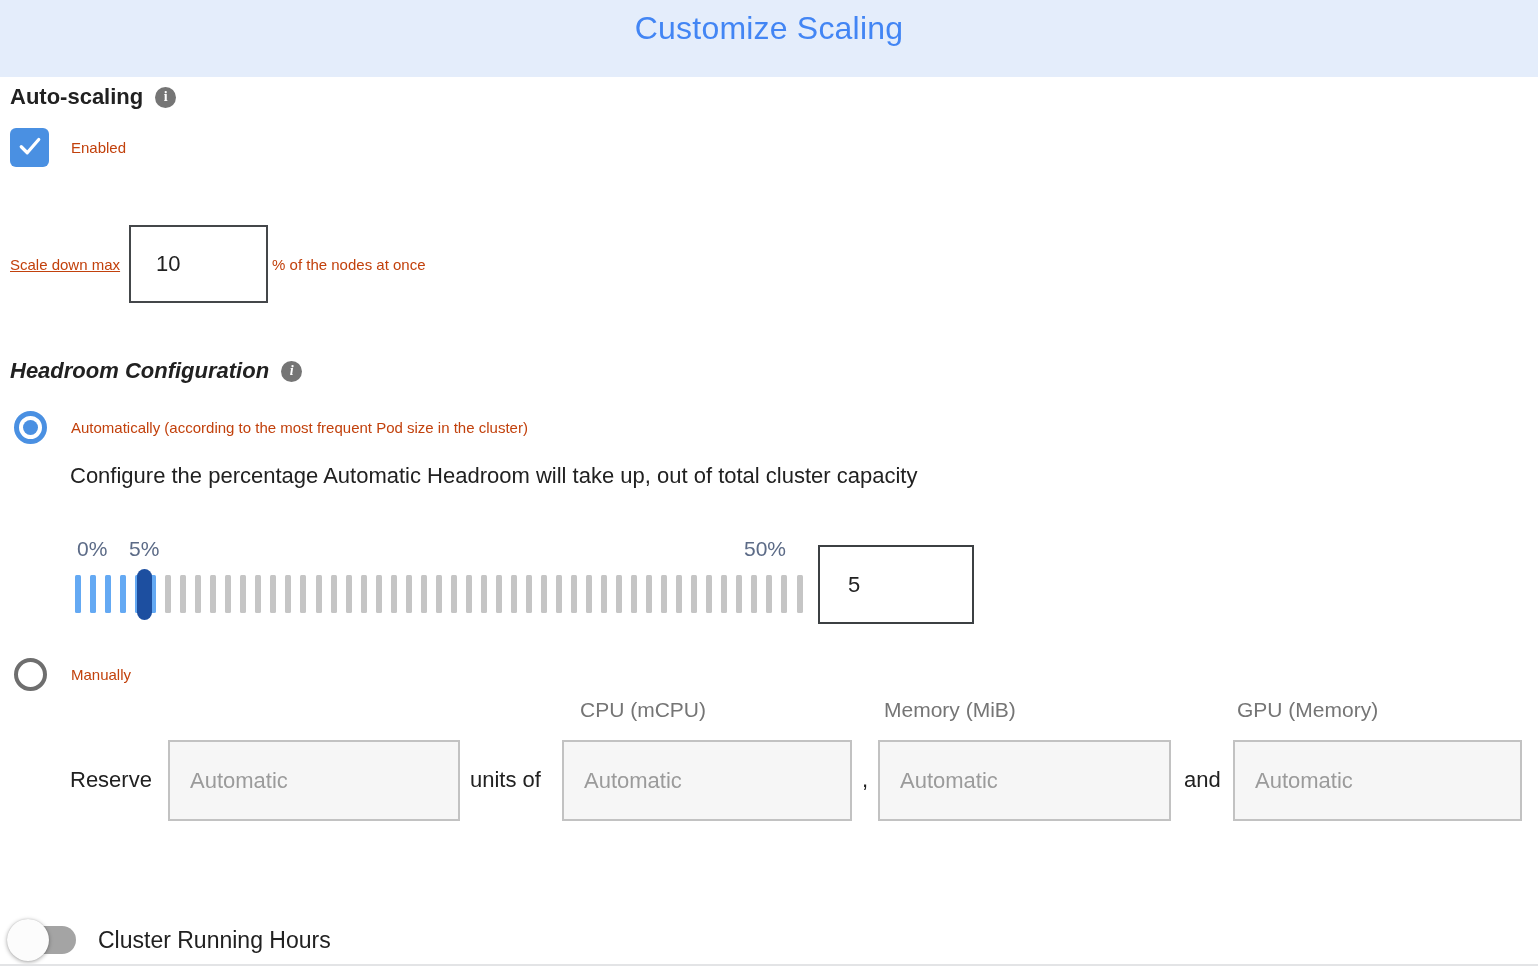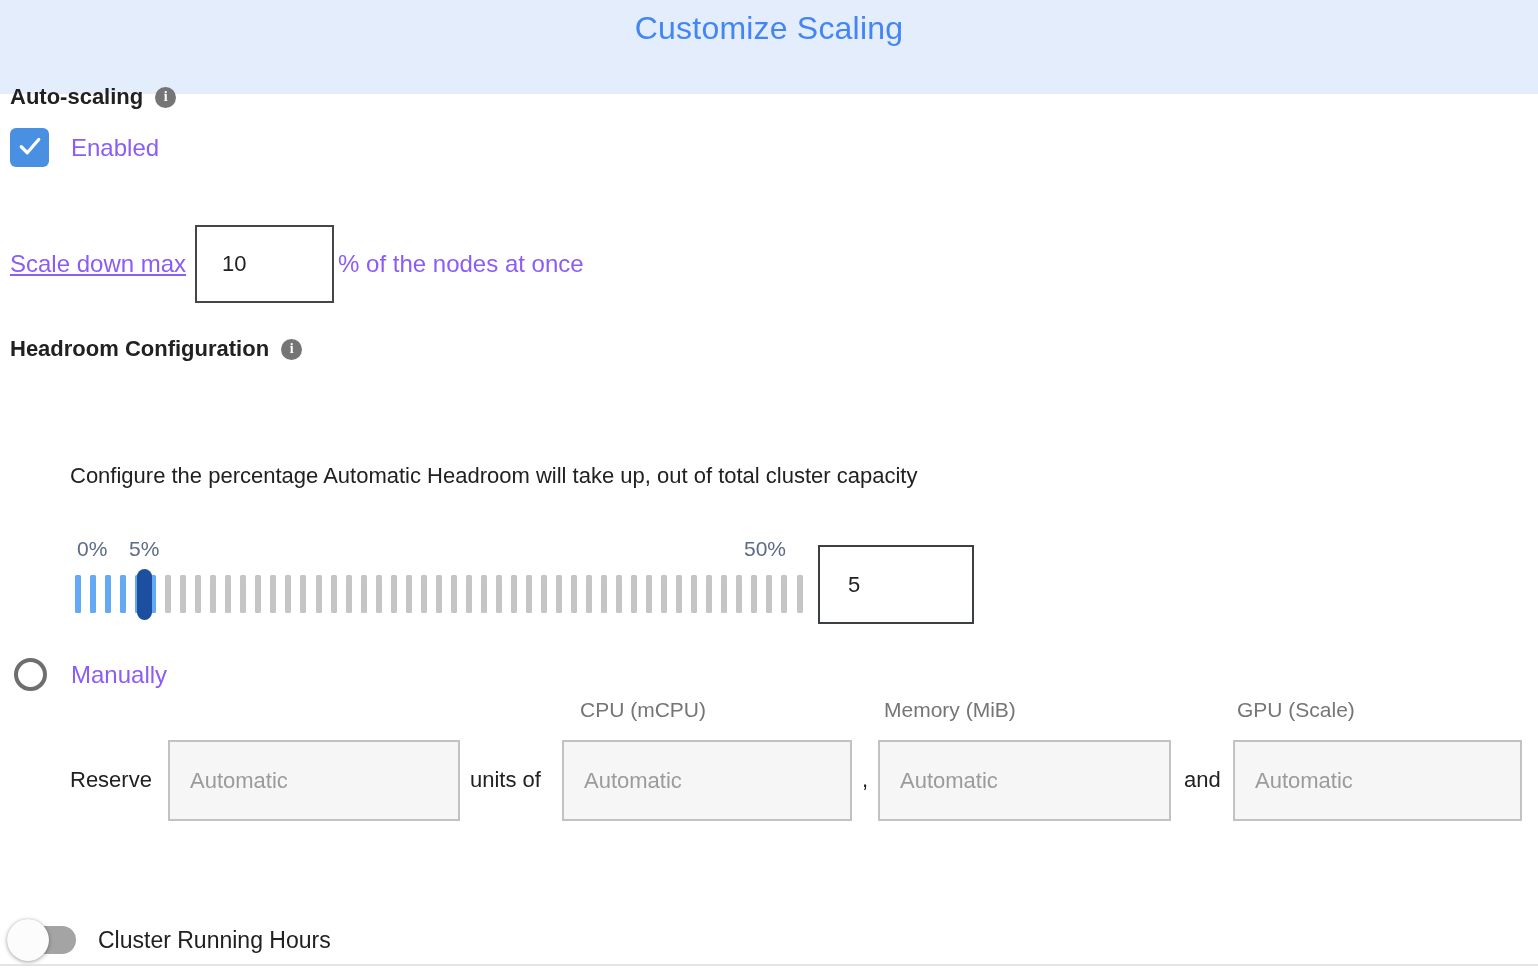--- a/index.html
+++ b/index.html
@@ -13,21 +13,21 @@
     width: 1538px;
     height: 970px;
     background: #ffffff;
     overflow: hidden;
   }
 
   
   .header {
     position: absolute;
     top: 0; left: 0; right: 0;
-    height: 94px;
+    height: 77px;
     background: #e4edfb;
     display: flex;
     justify-content: center;
     align-items: flex-start;
     padding-top: 10px;
   }
   .title {
     color: #4285f4;
     font-size: 32px;
     font-weight: 400;
@@ -39,21 +39,21 @@
     position: absolute;
     left: 10px;
     display: flex;
     align-items: center;
     gap: 12px;
     font-size: 22px;
     font-weight: 700;
     color: #212121;
   }
   .auto-label { top: 84px; }
-  .headroom-label { top: 336px; }
+  .headroom-label { top: 358px; font-style: italic; }
   .info-icon {
     width: 21px; height: 21px;
     border-radius: 50%;
     background: #757575;
     color: #ffffff;
     font-size: 14px;
     font-weight: 700;
     display: inline-flex;
     align-items: center;
     justify-content: center;
@@ -71,21 +71,21 @@
   }
   .checkbox {
     width: 39px; height: 39px;
     background: #4a90e2;
     border-radius: 6px;
     display: flex;
     align-items: center;
     justify-content: center;
     cursor: pointer;
   }
-  .plain-text { font-size: 24px; color: #8b5cf6; }
+  .plain-text { font-size: 15px; color: #c2410c; }
 
   
   .scaledown-row {
     position: absolute;
     left: 10px; top: 225px;
     height: 78px;
     display: flex;
     align-items: center;
   }
   .scaledown-row .pre { margin-right: 9px; text-decoration: underline; }
@@ -303,20 +303,26 @@
     <span class="plain-text pre">Scale down max</span>
     <input class="num-input" type="text" value="10" style="">
     <span class="plain-text post">% of the nodes at once</span>
   </div>
 
   <div class="section-label headroom-label">
     <span>Headroom Configuration</span>
     <span class="info-icon">i</span>
   </div>
 
+  <div class="radio-row radio-auto">
+    <div class="radio selected">
+      <div class="dot"></div>
+    </div>
+    <span class="plain-text">Automatically (according to the most frequent Pod size in the cluster)</span>
+  </div>
 
   <div class="headroom-desc">Configure the percentage Automatic Headroom will take up, out of total cluster capacity</div>
 
   <div class="slider-label min">0%</div>
   <div class="slider-label cur">5%</div>
   <div class="slider-label max">50%</div>
 
   <div class="slider">
     <div class="ticks">
         <div class="tick tick-blue"></div>
@@ -376,21 +382,21 @@
     <input class="num-input" type="text" value="5" style="">
   </div>
 
   <div class="radio-row radio-manual">
     <div class="radio unselected"></div>
     <span class="plain-text">Manually</span>
   </div>
 
   <div class="col-header col-cpu">CPU (mCPU)</div>
   <div class="col-header col-mem">Memory (MiB)</div>
-  <div class="col-header col-gpu">GPU (Scale)</div>
+  <div class="col-header col-gpu">GPU (Memory)</div>
 
   <div class="reserve-text t-reserve">Reserve</div>
   <input class="auto-input in-count" type="text" placeholder="Automatic" style="">
   <div class="reserve-text t-units">units of</div>
   <input class="auto-input in-cpu" type="text" placeholder="Automatic" style="">
   <div class="reserve-text t-comma">,</div>
   <input class="auto-input in-mem" type="text" placeholder="Automatic" style="">
   <div class="reserve-text t-and">and</div>
   <input class="auto-input in-gpu" type="text" placeholder="Automatic" style="">
 

